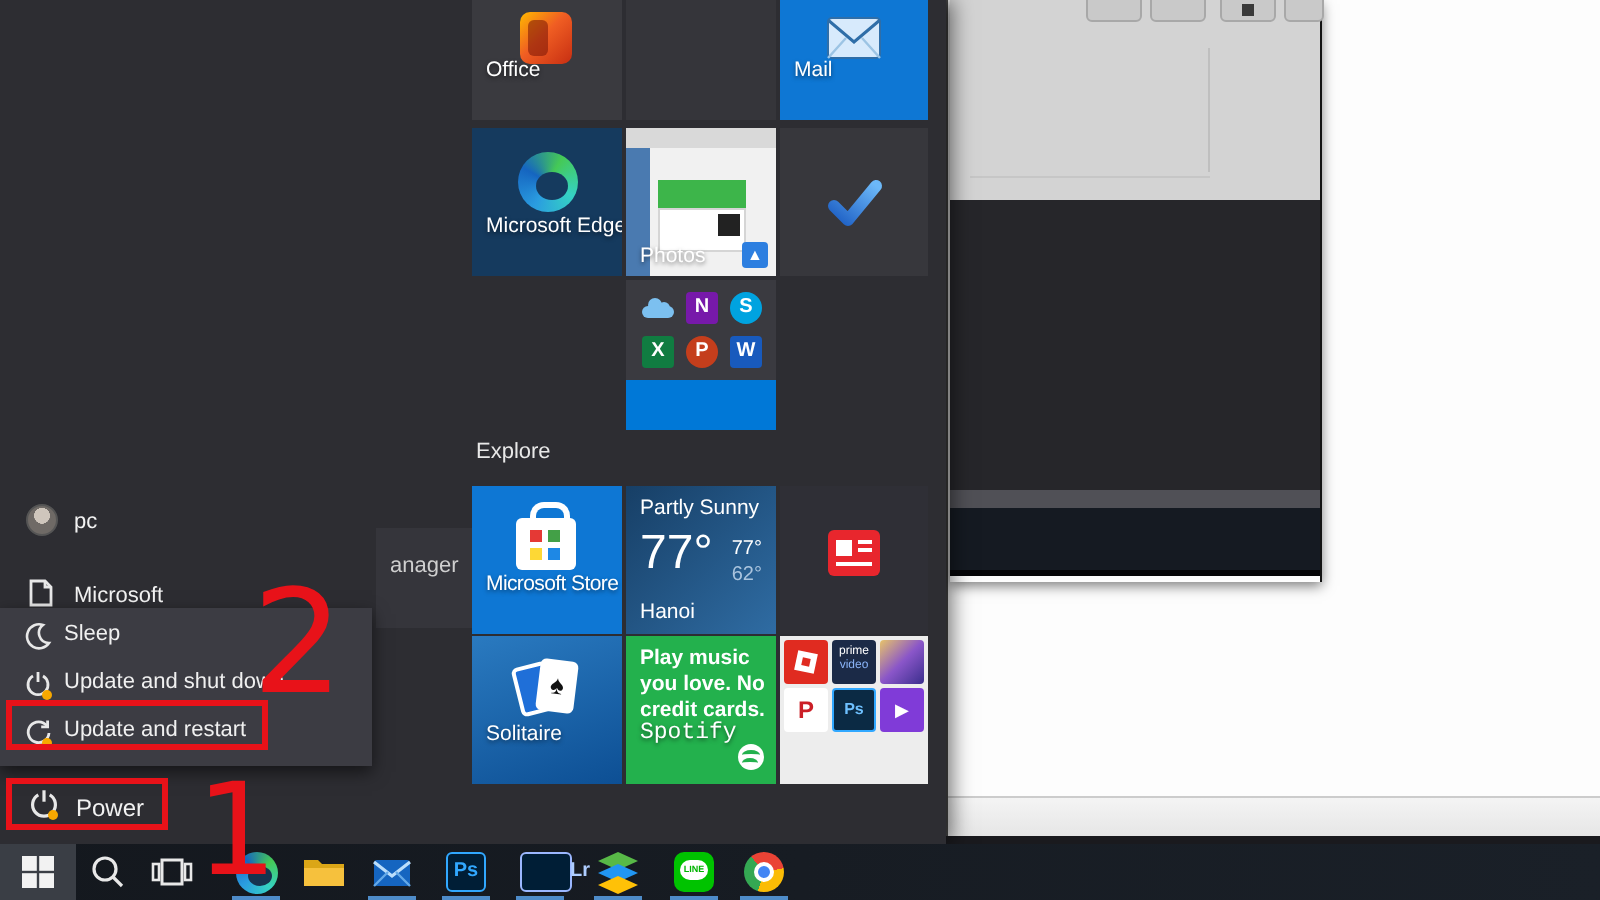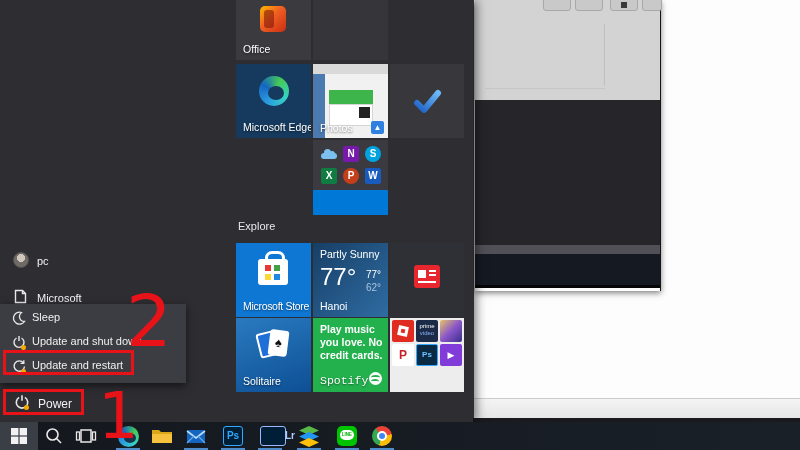--- a/index.html
+++ b/index.html
@@ -29,21 +29,21 @@
   .avatar{position:absolute;left:13px;top:252px;width:16px;height:16px;border-radius:50%;background:radial-gradient(circle at 50% 35%,#cfc6bc 0 34%,#6f6a66 35% 100%);border:1px solid #555;}
   .doc-icon,.flyout-icon,.power-icon{position:absolute;}
 
   .flyout{position:absolute;left:0;top:304px;width:186px;height:79px;background:#3c3c43;box-shadow:0 3px 8px rgba(0,0,0,.55);}
   .flyout-row{position:absolute;left:0;width:186px;height:24px;cursor:pointer;text-decoration:underline;}
   .flyout-row .lbl{position:absolute;left:32px;top:5px;color:#f0f0f0;font-size:11px;white-space:nowrap;}
   .orange-dot{position:absolute;width:5px;height:5px;border-radius:50%;background:#f7a800;}
 
   
   .tile{position:absolute;cursor:pointer;overflow:hidden;}
-  .tile .tlabel{position:absolute;left:7px;bottom:5px;color:#fff;font-size:10.5px;white-space:nowrap;text-shadow:0 1px 2px rgba(0,0,0,.5);}
+  .tile .tlabel{position:absolute;left:7px;bottom:19px;color:#fff;font-size:10.5px;white-space:nowrap;text-shadow:0 1px 2px rgba(0,0,0,.5);}
   .section-header{position:absolute;left:238px;top:220px;color:#e8e8e8;font-size:11px;}
 
   .t-office{left:236px;top:0;width:75px;height:60px;background:#3a3a3f;}
   .t-empty{left:313px;top:0;width:75px;height:60px;background:#35353a;}
   .t-mail{left:390px;top:0;width:74px;height:60px;background:#0e77d4;}
   .t-edge{left:236px;top:64px;width:75px;height:74px;background:#153a5e;}
   .t-photos{left:313px;top:64px;width:75px;height:74px;background:#9fb8cf;}
   .t-todo{left:390px;top:64px;width:74px;height:74px;background:#37373c;}
   .t-folder{left:313px;top:140px;width:75px;height:75px;background:#3a3a40;}
   .t-store{left:236px;top:243px;width:75px;height:74px;background:#0e77d4;}
@@ -142,20 +142,23 @@
       <div class="gw-vline"></div>
       <div class="gw-hline"></div>
     </div>
     <div class="gw-mid"></div>
     <div class="gw-strip"></div>
     <div class="gw-dark"></div>
   </div>
 
   <div class="start-menu">
 
+    <div class="partial-panel">
+      <span>anager</span>
+    </div>
 
     <div class="avatar"></div>
     <div class="rail-item-label" style="left:37px;top:255px;">pc</div>
 
     <svg class="doc-icon" style="left:14px;top:289px;" width="13" height="15" viewBox="0 0 13 15">
       <path d="M1.5 1.5 h7 l3 3 v9 h-10 z" fill="none" stroke="#e8e8e8" stroke-width="1.4"></path>
       <path d="M8.5 1.5 v3 h3" fill="none" stroke="#e8e8e8" stroke-width="1.4"></path>
     </svg>
     <div class="rail-item-label" style="left:37px;top:292px;">Microsoft</div>
 
@@ -191,20 +194,28 @@
       </svg>
       <span class="orange-dot" style="left:24px;top:15px;"></span>
       <span class="rail-item-label" style="left:38px;top:7px;font-size:12px;">Power</span>
     </div>
 
     <div class="tile t-office">
       <div class="office-logo"></div>
       <span class="tlabel">Office</span>
     </div>
     <div class="tile t-empty"></div>
+    <div class="tile t-mail">
+      <svg style="position:absolute;left:23px;top:8px;" width="28" height="22" viewBox="0 0 28 22">
+        <rect x="1" y="1" width="26" height="20" rx="2" fill="#d7eafc" stroke="#2f6ea8"></rect>
+        <path d="M1 2 L14 13 L27 2" fill="none" stroke="#2f6ea8" stroke-width="1.5"></path>
+        <path d="M1 21 L10 11 M27 21 L18 11" stroke="#9cc4e4" stroke-width="1.2"></path>
+      </svg>
+      <span class="tlabel">Mail</span>
+    </div>
 
     <div class="tile t-edge">
       <div class="edge-logo"></div>
       <span class="tlabel">Microsoft Edge</span>
     </div>
     <div class="tile t-photos">
       <div class="ph-bar"></div>
       <div class="ph-desk"></div>
       <div class="ph-page"></div>
       <div class="ph-banner"></div>

